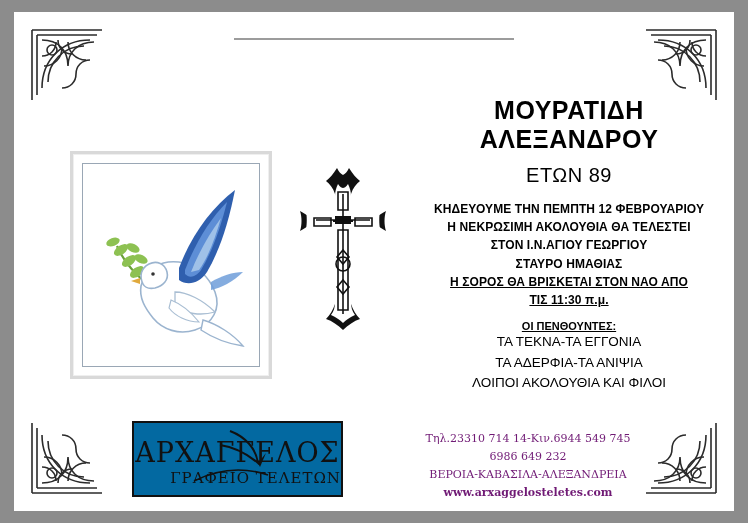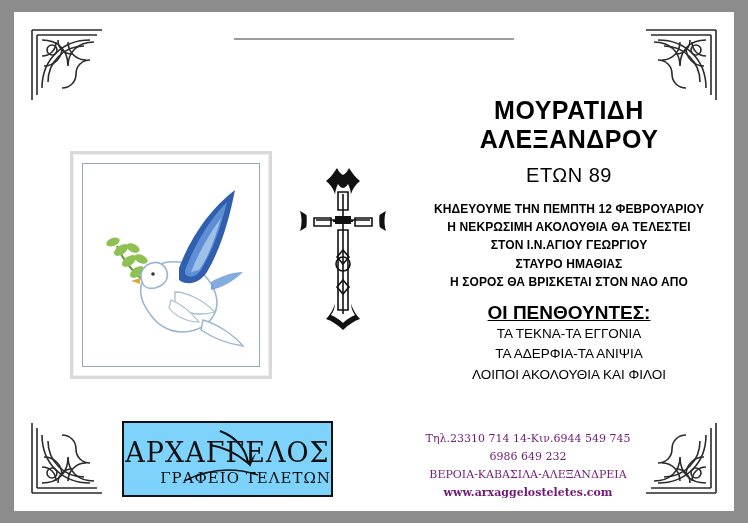--- a/index.html
+++ b/index.html
@@ -121,42 +121,42 @@
     font-weight: normal;
     letter-spacing: 0.5px;
   }
   .details {
     margin-top: 13px;
     font-size: 12px;
     font-weight: bold;
     line-height: 1.52;
     letter-spacing: 0.1px;
   }
-  .details .u { }
+  .details .u { text-decoration: underline; }
   .mourners-label {
     margin-top: 11px;
-    font-size: 19px;
+    font-size: 11px;
     font-weight: bold;
     text-decoration: underline;
   }
   .mourners {
     font-size: 13.5px;
     font-weight: normal;
     line-height: 1.5;
   }
 
   
   .logo-box {
     position: absolute;
-    left: 108px;
+    left: 118px;
     top: 409px;
     width: 207px;
     height: 72px;
     border: 2px solid #111;
-    background: #7dd3fc;
+    background: #0369a1;
   }
   .logo-text {
     position: absolute;
     left: 0; right: 0;
     top: 14px;
     text-align: center;
     font-family: "DejaVu Serif", serif;
     font-size: 27px;
     letter-spacing: 1px;
     color: #111;
@@ -360,20 +360,21 @@
         <div>ΜΟΥΡΑΤΙΔΗ</div>
         <div>ΑΛΕΞΑΝΔΡΟΥ</div>
       </div>
       <div class="age">ΕΤΩΝ 89</div>
       <div class="details">
         <div>ΚΗΔΕΥΟΥΜΕ ΤΗΝ ΠΕΜΠΤΗ 12 ΦΕΒΡΟΥΑΡΙΟΥ</div>
         <div>Η ΝΕΚΡΩΣΙΜΗ ΑΚΟΛΟΥΘΙΑ ΘΑ  ΤΕΛΕΣΤΕΙ</div>
         <div>ΣΤΟΝ  Ι.Ν.ΑΓΙΟΥ ΓΕΩΡΓΙΟΥ</div>
         <div>ΣΤΑΥΡΟ ΗΜΑΘΙΑΣ</div>
         <div class="u">Η ΣΟΡΟΣ ΘΑ ΒΡΙΣΚΕΤΑΙ ΣΤΟΝ ΝΑΟ ΑΠΟ</div>
+        <div class="u">ΤΙΣ 11:30 π.μ.</div>
       </div>
       <div class="mourners-label">ΟΙ ΠΕΝΘΟΥΝΤΕΣ:</div>
       <div class="mourners">
         <div>ΤΑ ΤΕΚΝΑ-ΤΑ ΕΓΓΟΝΙΑ</div>
         <div>ΤΑ ΑΔΕΡΦΙΑ-ΤΑ ΑΝΙΨΙΑ</div>
         <div>ΛΟΙΠΟΙ ΑΚΟΛΟΥΘΙΑ ΚΑΙ ΦΙΛΟΙ</div>
       </div>
     </div>
 
     <div class="logo-box">

